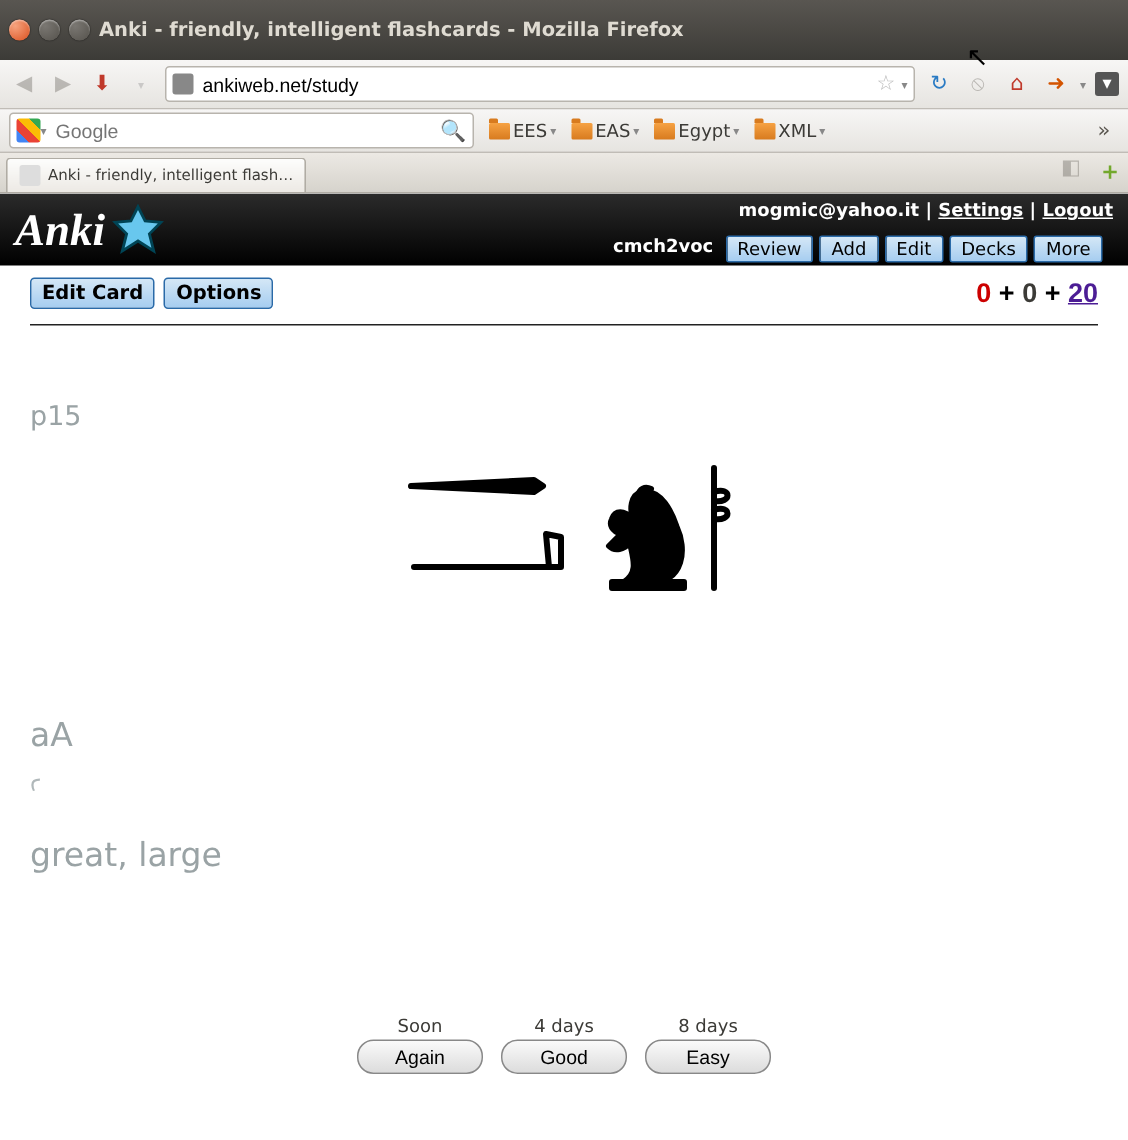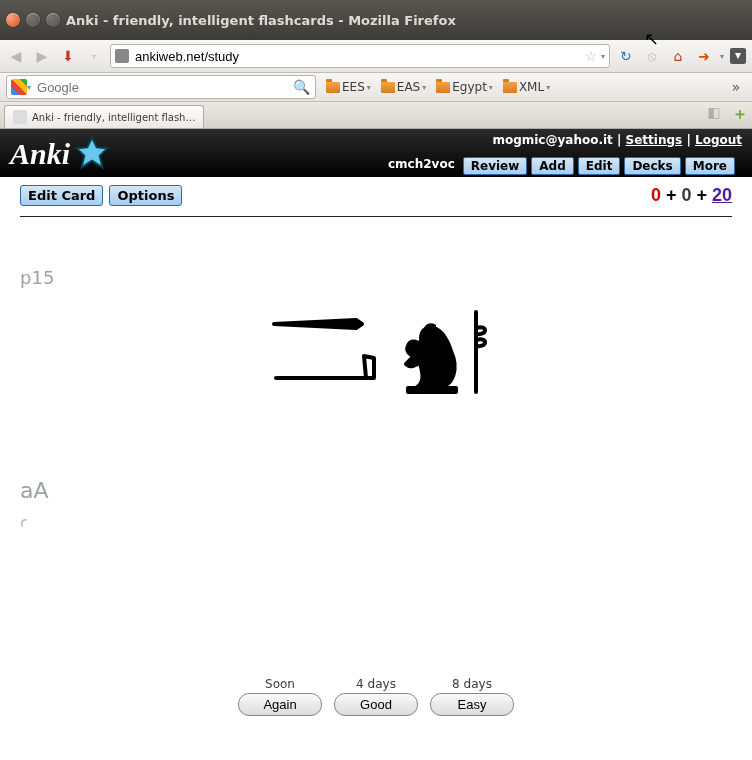--- a/index.html
+++ b/index.html
@@ -30,21 +30,21 @@
 .plus{color:#72a82c;font-size:16px;font-weight:bold}
 .content{flex:1;background:#fff;overflow:auto;position:relative}
 .anki-head{background:linear-gradient(#2b2b2b,#000);color:#fff;height:44px;display:flex;align-items:flex-start;padding:4px 10px 0;position:relative}
 .logo{font:italic bold 30px/1 Georgia,serif;color:#fff;display:flex;align-items:center;gap:2px;margin-top:2px}
 .starsh{width:40px;height:38px;position:relative}
 .starsh svg{width:100%;height:100%}
 .topr{position:absolute;right:10px;top:4px;font-size:12px;font-weight:bold;color:#fff}
 .topr a{color:#fff;text-decoration:underline}
 .menur{position:absolute;right:17px;bottom:2px;display:flex;align-items:flex-start;gap:4px;font-size:12px}
 .menur .dn{font-weight:bold;color:#fff;margin-right:4px}
-.mb{background:linear-gradient(#d4e7f6,#a6cdf0);border:1px solid #2a6aa8;color:#000;font-weight:bold;font-size:12px;padding:1px 7px;border-radius:2px;cursor:pointer}
+.mb{background:linear-gradient(#d4e7f6,#a6cdf0);border:1px solid #2a6aa8;color:#000;font-weight:normal;font-size:12px;padding:1px 7px;border-radius:2px;cursor:pointer}
 .page{padding:8px 20px}
 .toprow{display:flex;align-items:center}
 .bluebtn{background:linear-gradient(#d4e7f6,#a6cdf0);border:1px solid #2a6aa8;color:#000;font-weight:bold;font-size:13px;padding:2px 7px;border-radius:3px;cursor:pointer;margin-right:6px}
 .counts{margin-left:auto;font:bold 18px sans-serif}
 .c0{color:#c00}.cplus{color:#000}.c2{color:#4c1d95;text-decoration:underline}
 .hr{border:none;border-top:1px solid #222;margin:10px 0 0}
 .card{text-align:left;padding:20px 0 0;min-height:430px}
 .p15{color:#9aa3a5;font-size:18px;margin:30px 0 18px}
 .hiero{display:flex;justify-content:center;align-items:flex-end;height:92px}
 .hiero svg{height:92px}
@@ -183,20 +183,21 @@
        </g>
        <g transform="translate(212,0)">
         <line x1="8" y1="6" x2="8" y2="86"></line>
         <path d="M8 22 C20 18 20 30 8 28 M8 34 C20 30 20 42 8 40"></path>
        </g>
       </g>
      </svg>
     </div>
     <div class="tl">aA</div>
     <div class="tl2">ꜥ</div>
+    <div class="mean">great, large</div>
    </div>
 
    <div class="ansrow">
     <div class="ac">
      <span class="t">Soon</span>
      <button class="ab">Again</button>
     </div>
     <div class="ac">
      <span class="t">4 days</span>
      <button class="ab">Good</button>

